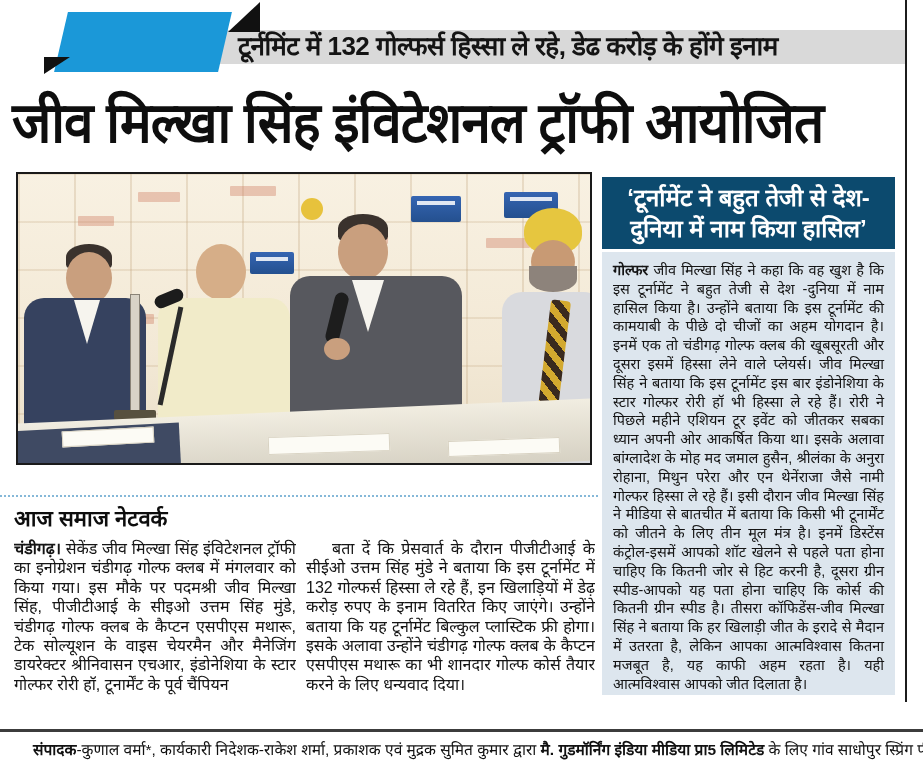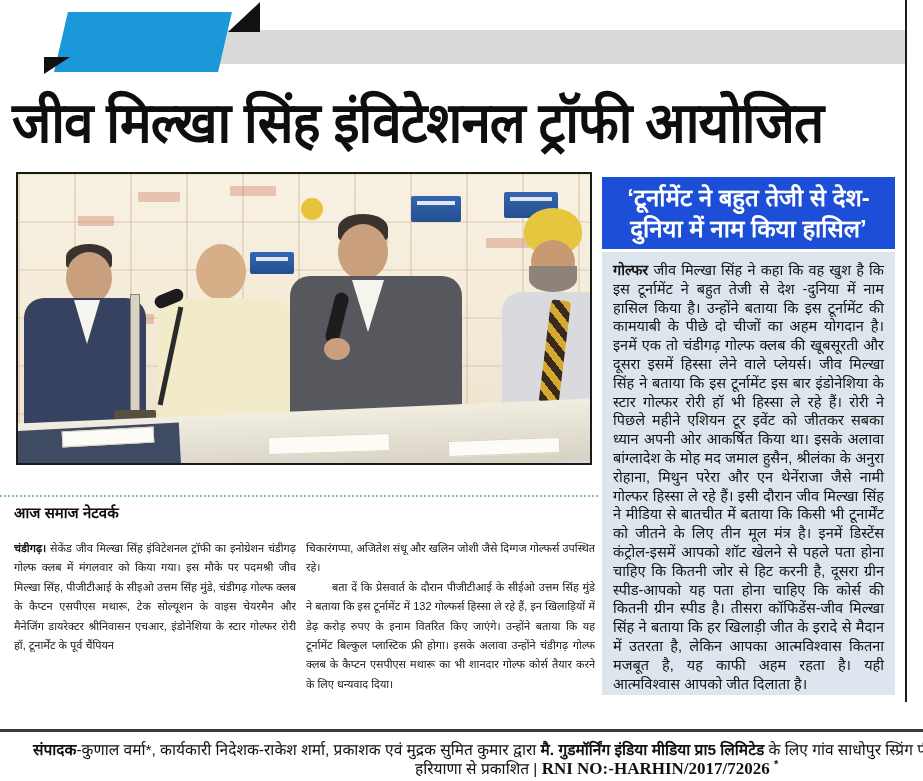--- a/index.html
+++ b/index.html
@@ -48,31 +48,31 @@
   .hand{position:absolute;background:#c99f7e;border-radius:50%;}
   .table{position:absolute;left:-12px;bottom:-10px;width:600px;height:62px;
          background:linear-gradient(180deg,#f1ede1,#d6d1c3);transform:rotate(-2.5deg);}
   .paper{position:absolute;background:#fcfbf5;border:1px solid #d8d2c2;}
   .table-dark{position:absolute;left:-8px;bottom:-6px;width:170px;height:42px;background:#3f4a63;
               transform:rotate(-3deg);}
 
   
   .caption{position:absolute;left:16px;top:466px;width:582px;font-size:17px;font-weight:600;color:#101010;}
   .dotted-rule{position:absolute;left:0;top:495px;width:598px;border-top:2px dotted #85b8d8;}
-  .byline{position:absolute;left:14px;top:502px;font-size:15px;font-weight:800;color:#0d0d0d;}
-  .col{position:absolute;top:539px;height:188px;overflow:hidden;font-size:11px;line-height:19.4px;
+  .byline{position:absolute;left:14px;top:502px;font-size:22px;font-weight:800;color:#0d0d0d;}
+  .col{position:absolute;top:539px;height:188px;overflow:hidden;font-size:16px;line-height:19.4px;
        text-align:justify;color:#151515;}
   .col1{left:14px;width:282px;}
   .col2{left:306px;width:289px;}
   .col p{margin:0;}
   .col2 .p2{text-indent:26px;}
   .b{font-weight:800;}
 
   
-  .quote-head{position:absolute;left:602px;top:177px;width:293px;height:72px;background:#1d4ed8;
+  .quote-head{position:absolute;left:602px;top:177px;width:293px;height:72px;background:#0c4a6e;
               color:#fff;display:flex;align-items:center;justify-content:center;text-align:center;
               font-size:24px;font-weight:800;line-height:1.3;padding:2px 8px;box-sizing:border-box;
               overflow:hidden;}
   .quote-body{position:absolute;left:602px;top:252px;width:293px;height:443px;background:#dde6ee;
               box-sizing:border-box;padding:9px 11px;font-size:14.5px;line-height:18.8px;
               text-align:justify;color:#141414;overflow:hidden;}
 
   
   .vrule{position:absolute;left:905px;top:0;width:2px;height:702px;background:#1c1c1c;}
   .hrule{position:absolute;left:0;top:729px;width:923px;height:3px;background:#3c3c3c;}
@@ -81,20 +81,21 @@
   .footer2{position:absolute;left:415px;top:757px;font-size:15.5px;color:#111;white-space:nowrap;}
   .rni{font-family:"Liberation Serif",serif;font-weight:700;font-size:17px;}
   .star{vertical-align:super;font-size:11px;font-weight:700;}
 </style>
 </head>
 <body>
 
 <div id="page">
 
   <div class="strip"></div>
+  <div class="strip-text">टूर्नमिंट में 132 गोल्फर्स हिस्सा ले रहे, डेढ करोड़ के होंगे इनाम</div>
   <div class="tri-top"></div>
   <div class="badge"></div>
   <div class="tri-bottom"></div>
 
   <div class="headline">जीव मिल्खा सिंह इंविटेशनल ट्रॉफी आयोजित</div>
 
   <div class="photo">
     <div class="backdrop"></div>
 
     <div class="redmark" style="left:120px;top:18px;width:42px;height:10px;"></div>
@@ -152,32 +153,28 @@
     <div class="paper" style="left:430px;bottom:8px;width:110px;height:14px;transform:rotate(-2deg);"></div>
   </div>
 
   <div class="dotted-rule"></div>
   <div class="byline">आज समाज नेटवर्क</div>
 
   <div class="col col1">
     <p><span class="b">चंडीगढ़।</span><span> सेकेंड जीव मिल्खा सिंह इंविटेशनल ट्रॉफी का इनोग्रेशन चंडीगढ़ गोल्फ क्लब में मंगलवार को किया गया। इस मौके पर पदमश्री जीव मिल्खा सिंह, पीजीटीआई के सीइओ उत्तम सिंह मुंडे, चंडीगढ़ गोल्फ क्लब के कैप्टन एसपीएस मथारू, टेक सोल्यूशन के वाइस चेयरमैन और मैनेजिंग डायरेक्टर श्रीनिवासन एचआर, इंडोनेशिया के स्टार गोल्फर रोरी हॉ, टूनार्मेंट के पूर्व चैंपियन</span></p>
   </div>
   <div class="col col2">
-    <p>चिकारंगप्पा, अजितेश संधू और खलिन जोशी जैसे दिग्गज गोल्फर्स उपस्थित रहे।</p>
     <p class="p2">बता दें कि प्रेसवार्त के दौरान पीजीटीआई के सीईओ उत्तम सिंह मुंडे ने बताया कि इस टूर्नामेंट में 132 गोल्फर्स हिस्सा ले रहे हैं, इन खिलाड़ियों में डेढ़ करोड़ रुपए के इनाम वितरित किए जाएंगे। उन्होंने बताया कि यह टूर्नामेंट बिल्कुल प्लास्टिक फ्री होगा। इसके अलावा उन्होंने चंडीगढ़ गोल्फ क्लब के कैप्टन एसपीएस मथारू का भी शानदार गोल्फ कोर्स तैयार करने के लिए धन्यवाद दिया।</p>
   </div>
 
   <div class="quote-head">‘टूर्नामेंट ने बहुत तेजी से देश-दुनिया में नाम किया हासिल’</div>
   <div class="quote-body">
     <span class="b">गोल्फर</span><span> जीव मिल्खा सिंह ने कहा कि वह खुश है कि इस टूर्नामेंट ने बहुत तेजी से देश -दुनिया में नाम हासिल किया है। उन्होंने बताया कि इस टूर्नामेंट की कामयाबी के पीछे दो चीजों का अहम योगदान है। इनमें एक तो चंडीगढ़ गोल्फ क्लब की खूबसूरती और दूसरा इसमें हिस्सा लेने वाले प्लेयर्स। जीव मिल्खा सिंह ने बताया कि इस टूर्नामेंट इस बार इंडोनेशिया के स्टार गोल्फर रोरी हॉ भी हिस्सा ले रहे हैं। रोरी ने पिछले महीने एशियन टूर इवेंट को जीतकर सबका ध्यान अपनी ओर आकर्षित किया था। इसके अलावा बांग्लादेश के मोह मद जमाल हुसैन, श्रीलंका के अनुरा रोहाना, मिथुन परेरा और एन थेनेंराजा जैसे नामी गोल्फर हिस्सा ले रहे हैं। इसी दौरान जीव मिल्खा सिंह ने मीडिया से बातचीत में बताया कि किसी भी टूनार्मेंट को जीतने के लिए तीन मूल मंत्र है। इनमें डिस्टेंस कंट्रोल-इसमें आपको शॉट खेलने से पहले पता होना चाहिए कि कितनी जोर से हिट करनी है, दूसरा ग्रीन स्पीड-आपको यह पता होना चाहिए कि कोर्स की कितनी ग्रीन स्पीड है। तीसरा कॉफिडेंस-जीव मिल्खा सिंह ने बताया कि हर खिलाड़ी जीत के इरादे से मैदान में उतरता है, लेकिन आपका आत्मविश्वास कितना मजबूत है, यह काफी अहम रहता है। यही आत्मविश्वास आपको जीत दिलाता है।</span>
   </div>
 
   <div class="vrule"></div>
   <div class="hrule"></div>
 
   <div class="footer1">
     <span class="b">संपादक</span><span>-कुणाल वर्मा*, कार्यकारी निदेशक-राकेश शर्मा,  प्रकाशक एवं मुद्रक सुमित कुमार द्वारा </span><span class="b">मै. गुडमॉर्निंग इंडिया मीडिया प्रा5 लिमिटेड</span><span> के लिए गांव साधोपुर स्प्रिंग फीलड पब्लिक स</span>
   </div>
-  <div class="footer2">
-    <span>हरियाणा से प्रकाशित | </span><span class="rni">RNI NO:-HARHIN/2017/72026</span> <span class="star">*</span>
-  </div>
 
 </div>
 
 </body></html>

